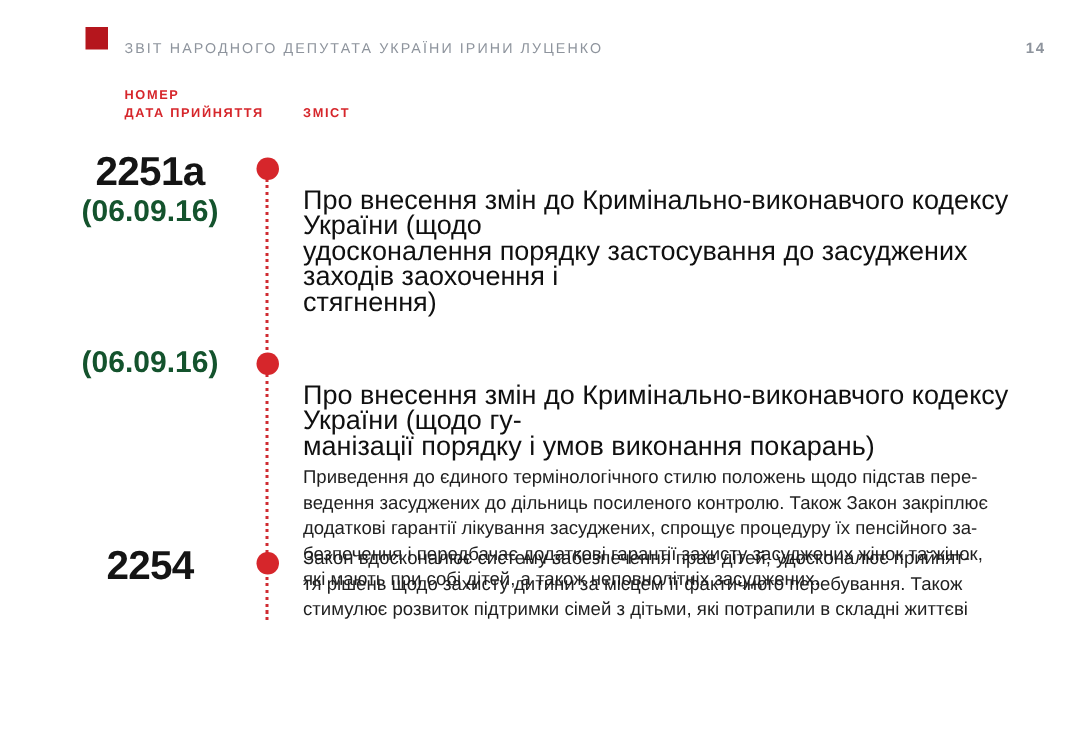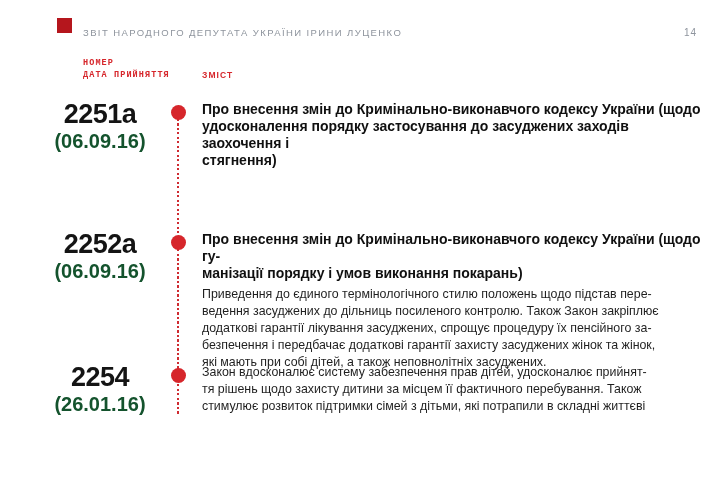--- a/index.html
+++ b/index.html
@@ -29,35 +29,34 @@
     letter-spacing: 1.4px;
     color: #8e949d;
     text-transform: uppercase;
     white-space: nowrap;
   }
 
   .page-number {
     position: absolute;
     right: 16px; top: 27px;
     font-size: 10px;
-    font-weight: 400;
+    font-weight: 700;
     letter-spacing: 1px;
     color: #8e949d;
   }
 
   .col-headers {
     position: absolute;
     left: 83px; top: 57px;
     font-size: 8.5px;
     font-weight: 700;
     letter-spacing: 1.1px;
     color: #d6262b;
     line-height: 12px;
     text-transform: uppercase;
-    font-family: Liberation Mono, monospace;
   }
   .col-header-zmist {
     position: absolute;
     left: 202px; top: 69px;
     font-size: 8.5px;
     font-weight: 700;
     letter-spacing: 1.1px;
     color: #d6262b;
     line-height: 12px;
     text-transform: uppercase;
@@ -106,26 +105,27 @@
     border-radius: 50%;
     background: #d6262b;
   }
 
   .entry-content {
     position: absolute;
     left: 202px; top: 1px;
     width: 505px;
   }
   .entry-title {
-    font-size: 14px;
-    font-weight: 700;
+    font-size: 18px;
+    font-weight: 400;
     color: #101010;
     line-height: 17px;
     white-space: pre-line;
     margin-bottom: 4px;
+    margin-top: 24px;
   }
   .entry-body {
     font-size: 12.4px;
     font-weight: 400;
     color: #1f1f1f;
     line-height: 17px;
     white-space: pre-line;
   }
 </style>
 </head>
@@ -154,39 +154,37 @@
     <div class="timeline-dot"></div>
     <div class="entry-content">
       <div class="entry-title">Про внесення змін до Кримінально-виконавчого кодексу України (щодо
 удосконалення порядку застосування до засуджених заходів заохочення і
 стягнення)</div>
     </div>
   </div>
 
   <div class="entry entry-2">
     <div class="entry-number-col">
-      <div class="entry-number">2252а</div>
       <div class="entry-date">(06.09.16)</div>
     </div>
     <div class="timeline-dot"></div>
     <div class="entry-content">
       <div class="entry-title">Про внесення змін до Кримінально-виконавчого кодексу України (щодо гу-
 манізації порядку і умов виконання покарань)</div>
       <div class="entry-body">Приведення до єдиного термінологічного стилю положень щодо підстав пере-
 ведення засуджених до дільниць посиленого контролю. Також Закон закріплює
 додаткові гарантії лікування засуджених, спрощує процедуру їх пенсійного за-
 безпечення і передбачає додаткові гарантії захисту засуджених жінок та жінок,
 які мають при собі дітей, а також неповнолітніх засуджених.</div>
     </div>
   </div>
 
   <div class="entry entry-3">
     <div class="entry-number-col">
       <div class="entry-number">2254</div>
-      <div class="entry-date">(26.01.16)</div>
     </div>
     <div class="timeline-dot"></div>
     <div class="entry-content">
       <div class="entry-body">Закон вдосконалює систему забезпечення прав дітей, удосконалює прийнят-
 тя рішень щодо захисту дитини за місцем її фактичного перебування. Також
 стимулює розвиток підтримки сімей з дітьми, які потрапили в складні життєві
 обставини, постраждали внаслідок воєнних дій чи збройних конфліктів.</div>
     </div>
   </div>
 

